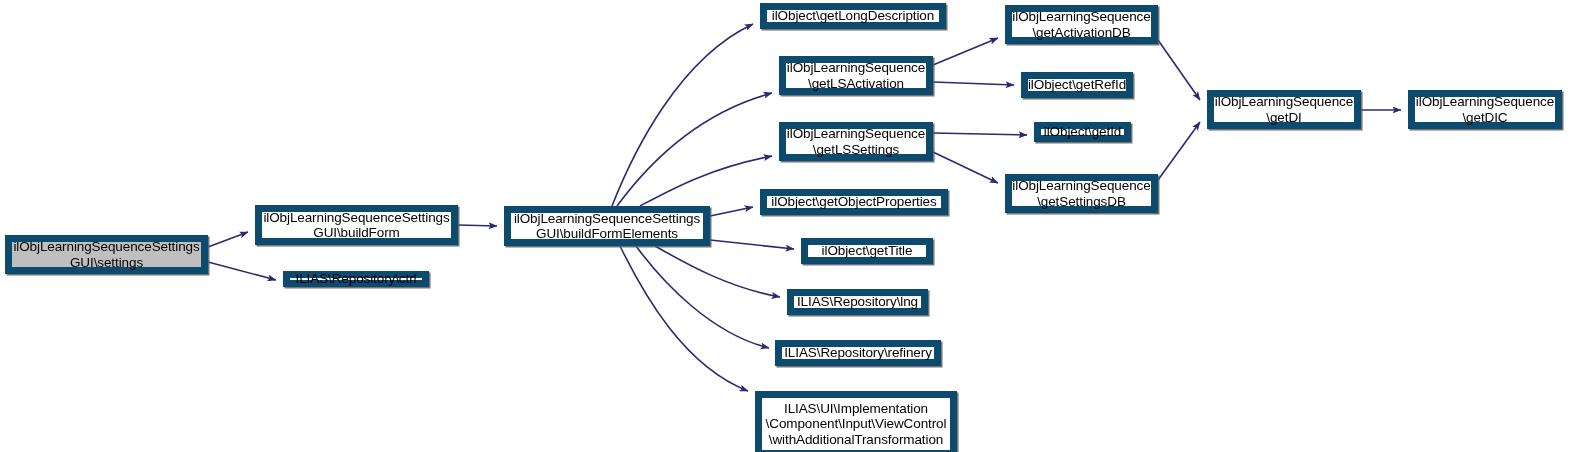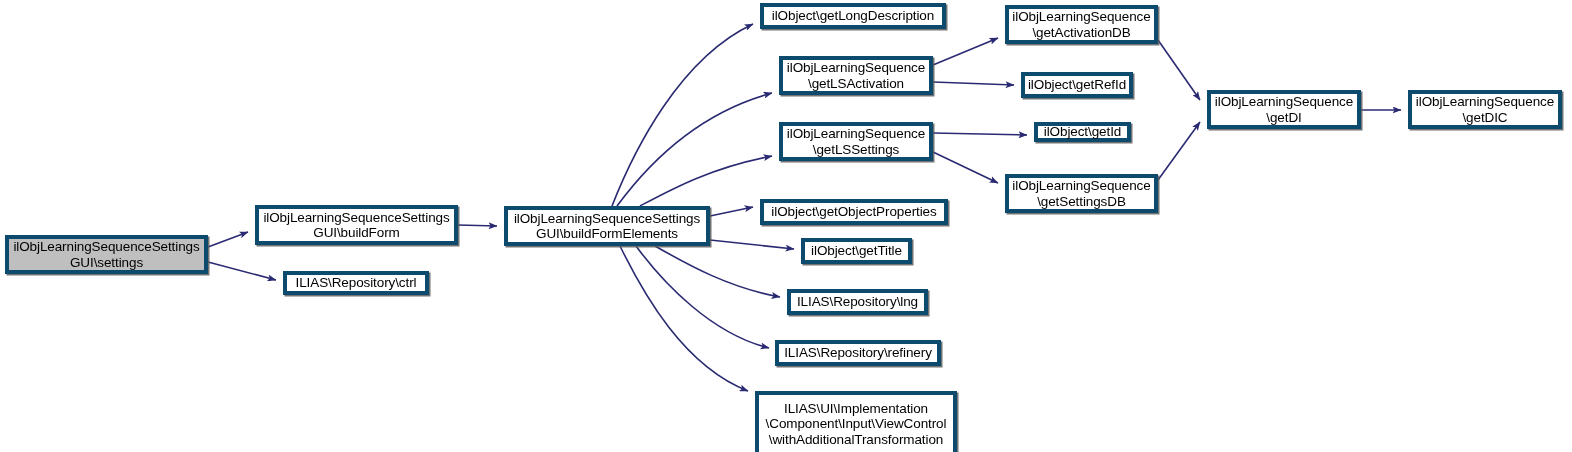--- a/index.html
+++ b/index.html
@@ -13,21 +13,21 @@
   }
   svg#edges{
     position:absolute;
     left:0; top:0;
     width:1572px; height:452px;
     pointer-events:none;
   }
   .node{
     position:absolute;
     box-sizing:border-box;
-    border:4px solid #0c4a6e;
+    border:7px solid #0c4a6e;
     background:#ffffff;
     display:flex;
     align-items:center;
     justify-content:center;
     text-align:center;
     color:#000000;
     font-size:13.5px;
     line-height:15.5px;
     white-space:pre;
     letter-spacing:-0.1px;
@@ -70,30 +70,30 @@
         <path d="M1158,180 L1200,122" marker-end="url(#arrow)" stroke="#2a2a72"></path>
         <path d="M1361,110 L1401,110" marker-end="url(#arrow)" stroke="#2a2a72"></path>
       </g>
   </svg>
 
   <div id="node-layer">
       <div class="node highlight" style="left: 5px; top: 235px; width: 203px; height: 39px;"><span>ilObjLearningSequenceSettings
 GUI\settings</span></div>
       <div class="node" style="left: 255px; top: 205px; width: 203px; height: 40px;"><span>ilObjLearningSequenceSettings
 GUI\buildForm</span></div>
-      <div class="node" style="left: 283px; top: 271px; width: 146px; height: 24px;"><span>ILIAS\Repository\ctrl</span></div>
+      <div class="node" style="left: 283px; top: 271px; width: 146px; height: 16px;"><span>ILIAS\Repository\ctrl</span></div>
       <div class="node" style="left: 504px; top: 206px; width: 206px; height: 40px;"><span>ilObjLearningSequenceSettings
 GUI\buildFormElements</span></div>
       <div class="node" style="left: 760px; top: 3px; width: 186px; height: 26px;"><span>ilObject\getLongDescription</span></div>
       <div class="node" style="left: 779px; top: 56px; width: 154px; height: 39px;"><span>ilObjLearningSequence
 \getLSActivation</span></div>
       <div class="node" style="left: 779px; top: 122px; width: 154px; height: 39px;"><span>ilObjLearningSequence
 \getLSSettings</span></div>
-      <div class="node" style="left: 760px; top: 199px; width: 188px; height: 26px;"><span>ilObject\getObjectProperties</span></div>
-      <div class="node" style="left: 801px; top: 238px; width: 111px; height: 26px;"><span>ilObject\getTitle</span></div>
+      <div class="node" style="left: 760px; top: 189px; width: 188px; height: 26px;"><span>ilObject\getObjectProperties</span></div>
+      <div class="node" style="left: 801px; top: 238px; width: 132px; height: 26px;"><span>ilObject\getTitle</span></div>
       <div class="node" style="left: 787px; top: 289px; width: 141px; height: 26px;"><span>ILIAS\Repository\lng</span></div>
       <div class="node" style="left: 775px; top: 340px; width: 166px; height: 26px;"><span>ILIAS\Repository\refinery</span></div>
       <div class="node" style="left: 755px; top: 391px; width: 202px; height: 66px;"><span>ILIAS\UI\Implementation
 \Component\Input\ViewControl
 \withAdditionalTransformation</span></div>
       <div class="node" style="left: 1005px; top: 5px; width: 153px; height: 39px;"><span>ilObjLearningSequence
 \getActivationDB</span></div>
       <div class="node" style="left: 1021px; top: 72px; width: 112px; height: 26px;"><span>ilObject\getRefId</span></div>
       <div class="node" style="left: 1034px; top: 122px; width: 97px; height: 20px;"><span>ilObject\getId</span></div>
       <div class="node" style="left: 1005px; top: 174px; width: 153px; height: 39px;"><span>ilObjLearningSequence

